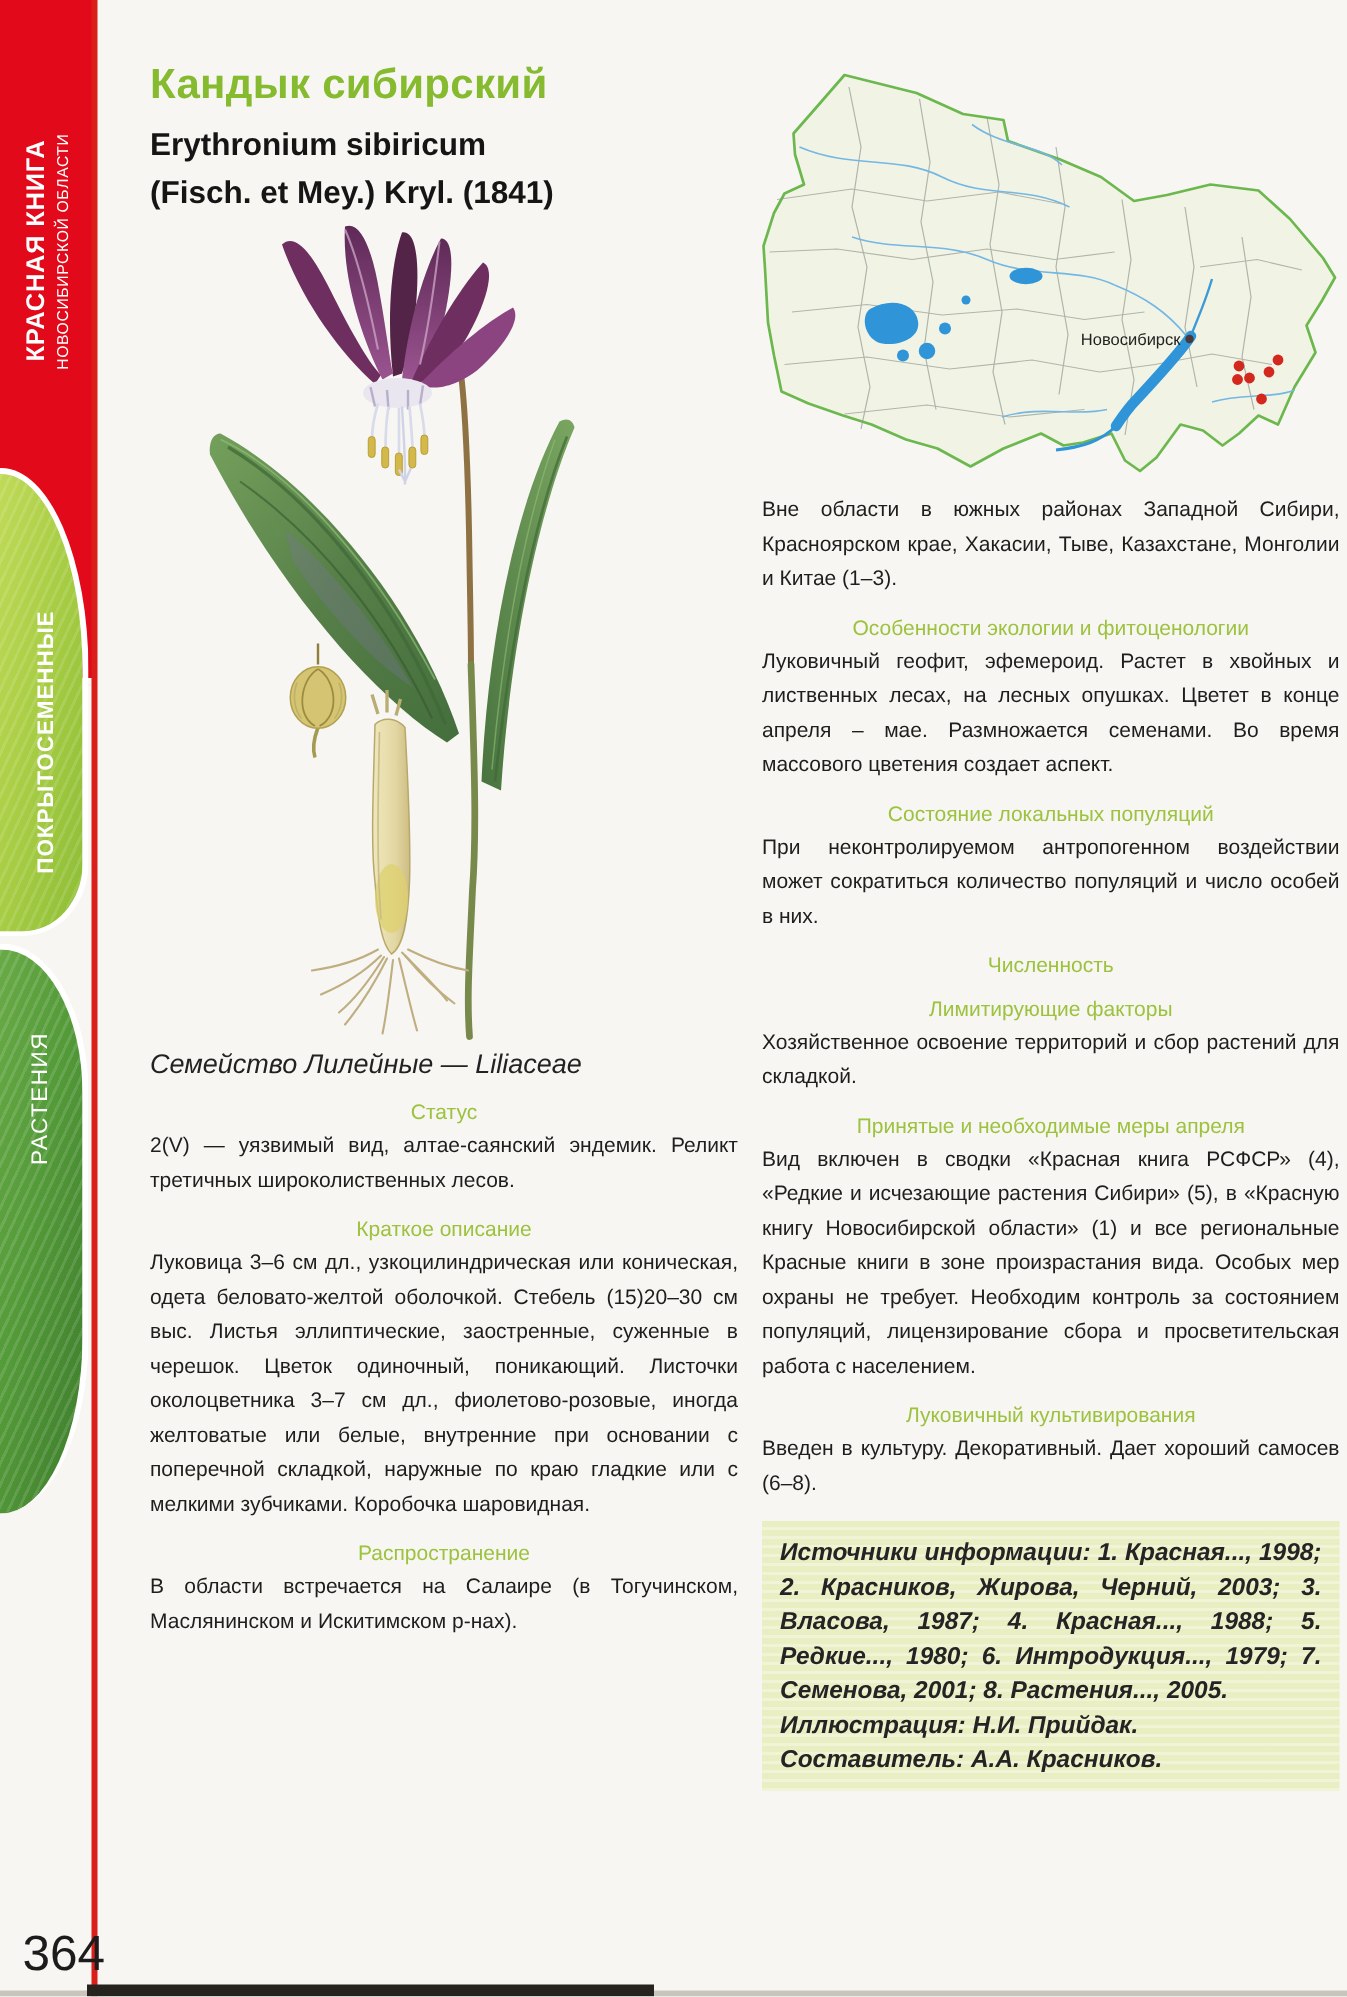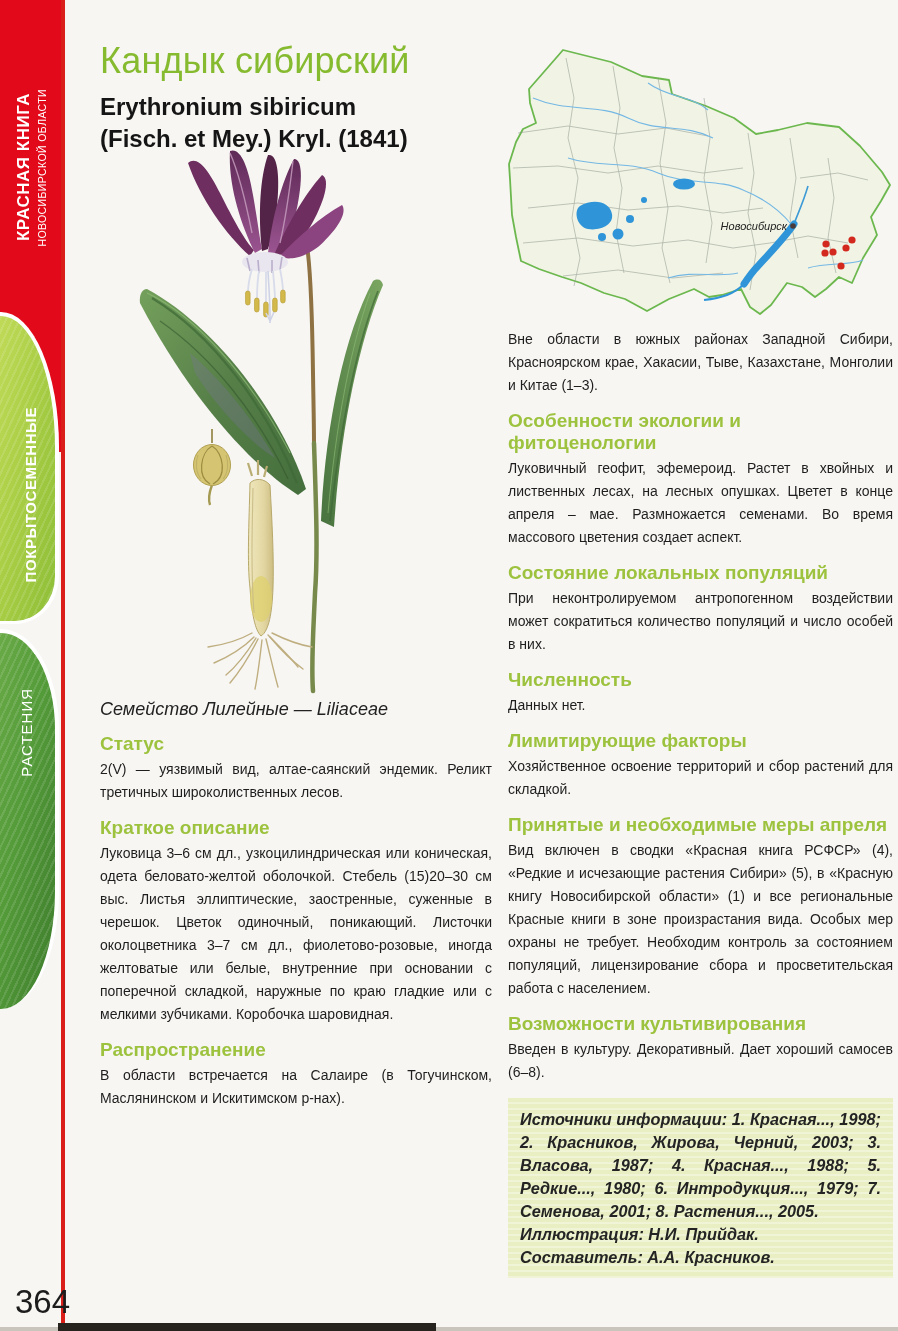--- a/index.html
+++ b/index.html
@@ -29,30 +29,30 @@
   .section-label{left:18px;top:370px;height:250px;width:24px;}
   .section-label .vtext{font-size:15px;font-weight:bold;letter-spacing:.6px;}
   .kingdom-label{left:14px;top:665px;height:135px;width:24px;}
   .kingdom-label .vtext{font-size:15px;letter-spacing:1px;}
   .page-number{position:absolute;left:15px;top:1283px;font-size:33px;color:#1c1c1c;}
   .scan-strip{position:absolute;left:58px;top:1323px;width:378px;height:8px;background:#26231f;}
   .scan-strip-soft{position:absolute;left:0;top:1327px;width:898px;height:4px;background:#c9c5bd;}
 
   
   .species-header{position:absolute;left:100px;top:40px;width:400px;}
-  .title-ru{font-size:36px;font-weight:normal;color:#86ba2f;letter-spacing:.2px;}
-  .latin{font-size:24px;font-weight:bold;color:#151515;margin-top:9px;line-height:32px;}
+  .title-ru{font-size:28px;font-weight:bold;color:#86ba2f;letter-spacing:.2px;}
+  .latin{font-size:21px;font-weight:bold;color:#151515;margin-top:9px;line-height:32px;}
 
   
   .col-left{position:absolute;left:100px;top:699px;width:392px;color:#1e1e1e;}
   .col-right{position:absolute;left:508px;top:38px;width:385px;color:#1e1e1e;}
   .family{font-size:18px;font-style:italic;margin-bottom:0;color:#222;}
-  h3.sec{font-size:19px;font-weight:bold;color:#9cc23e;margin:13px 0 3px 0;}
+  h3.sec{font-size:14px;font-weight:normal;color:#9cc23e;margin:13px 0 3px 0;text-align:center;}
   .para{font-size:14px;line-height:23px;text-align:justify;margin:0;}
-  .map-box{width:385px;height:283px;margin-bottom:7px;font-style:italic;}
+  .map-box{width:385px;height:283px;margin-bottom:7px;}
   .sources-box{margin-top:14px;padding:10px 12px 9px 12px;
     background:#e9efc2;
     background-image:repeating-linear-gradient(0deg,rgba(255,255,255,.35) 0 2px,transparent 2px 6px);
     font-style:italic;font-size:16.3px;line-height:23px;text-align:justify;color:#242424;}
   .sources-box p{margin:0;font-weight:bold;}
 </style>
 </head>
 <body>
 
 <div class="page">
@@ -242,29 +242,28 @@
 
     <p class="para">Вне области в южных районах Западной Сибири, Красноярском крае, Хакасии, Тыве, Казахстане, Монголии и Китае (1–3).</p>
 
     <h3 class="sec">Особенности экологии и фитоценологии</h3>
     <p class="para">Луковичный геофит, эфемероид. Растет в хвойных и лиственных лесах, на лесных опушках. Цветет в конце апреля – мае. Размножается семенами. Во время массового цветения создает аспект.</p>
 
     <h3 class="sec">Состояние локальных популяций</h3>
     <p class="para">При неконтролируемом антропогенном воздействии может сократиться количество популяций и число особей в них.</p>
 
     <h3 class="sec">Численность</h3>
-    <p class="para">Данных нет.</p>
 
     <h3 class="sec">Лимитирующие факторы</h3>
     <p class="para">Хозяйственное освоение территорий и сбор растений для складкой.</p>
 
     <h3 class="sec">Принятые и необходимые меры апреля</h3>
     <p class="para">Вид включен в сводки «Красная книга РСФСР» (4), «Редкие и исчезающие растения Сибири» (5), в «Красную книгу Новосибирской области» (1) и все региональные Красные книги в зоне произрастания вида. Особых мер охраны не требует. Необходим контроль за состоянием популяций, лицензирование сбора и просветительская работа с населением.</p>
 
-    <h3 class="sec">Возможности культивирования</h3>
+    <h3 class="sec">Луковичный культивирования</h3>
     <p class="para">Введен в культуру. Декоративный. Дает хороший самосев (6–8).</p>
 
     <div class="sources-box">
       <p>Источники информации: 1. Красная..., 1998; 2. Красников, Жирова, Черний, 2003; 3. Власова, 1987; 4. Красная..., 1988; 5. Редкие..., 1980; 6. Интродукция..., 1979; 7. Семенова, 2001; 8. Растения..., 2005.</p>
       <p>Иллюстрация: Н.И. Прийдак.</p>
       <p>Составитель: А.А. Красников.</p>
     </div>
   </div>
 
   <div class="col-left">

